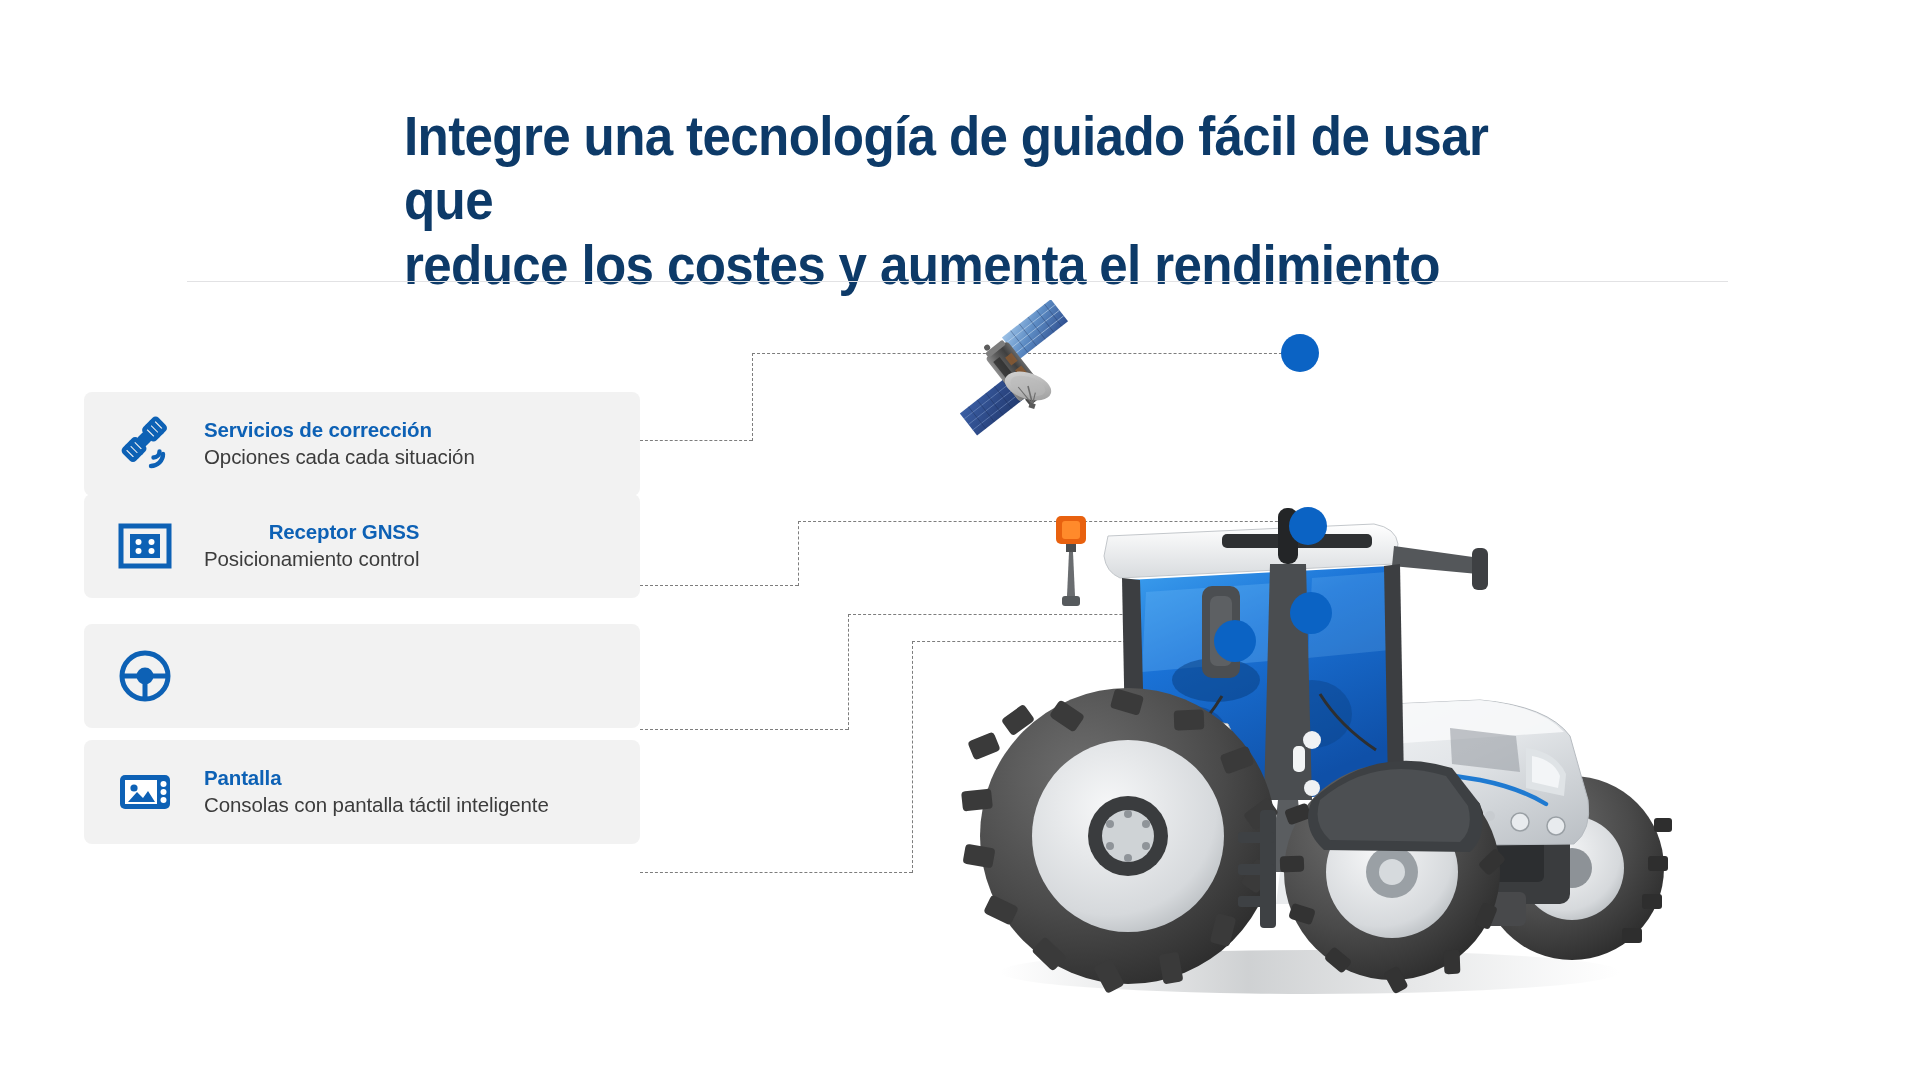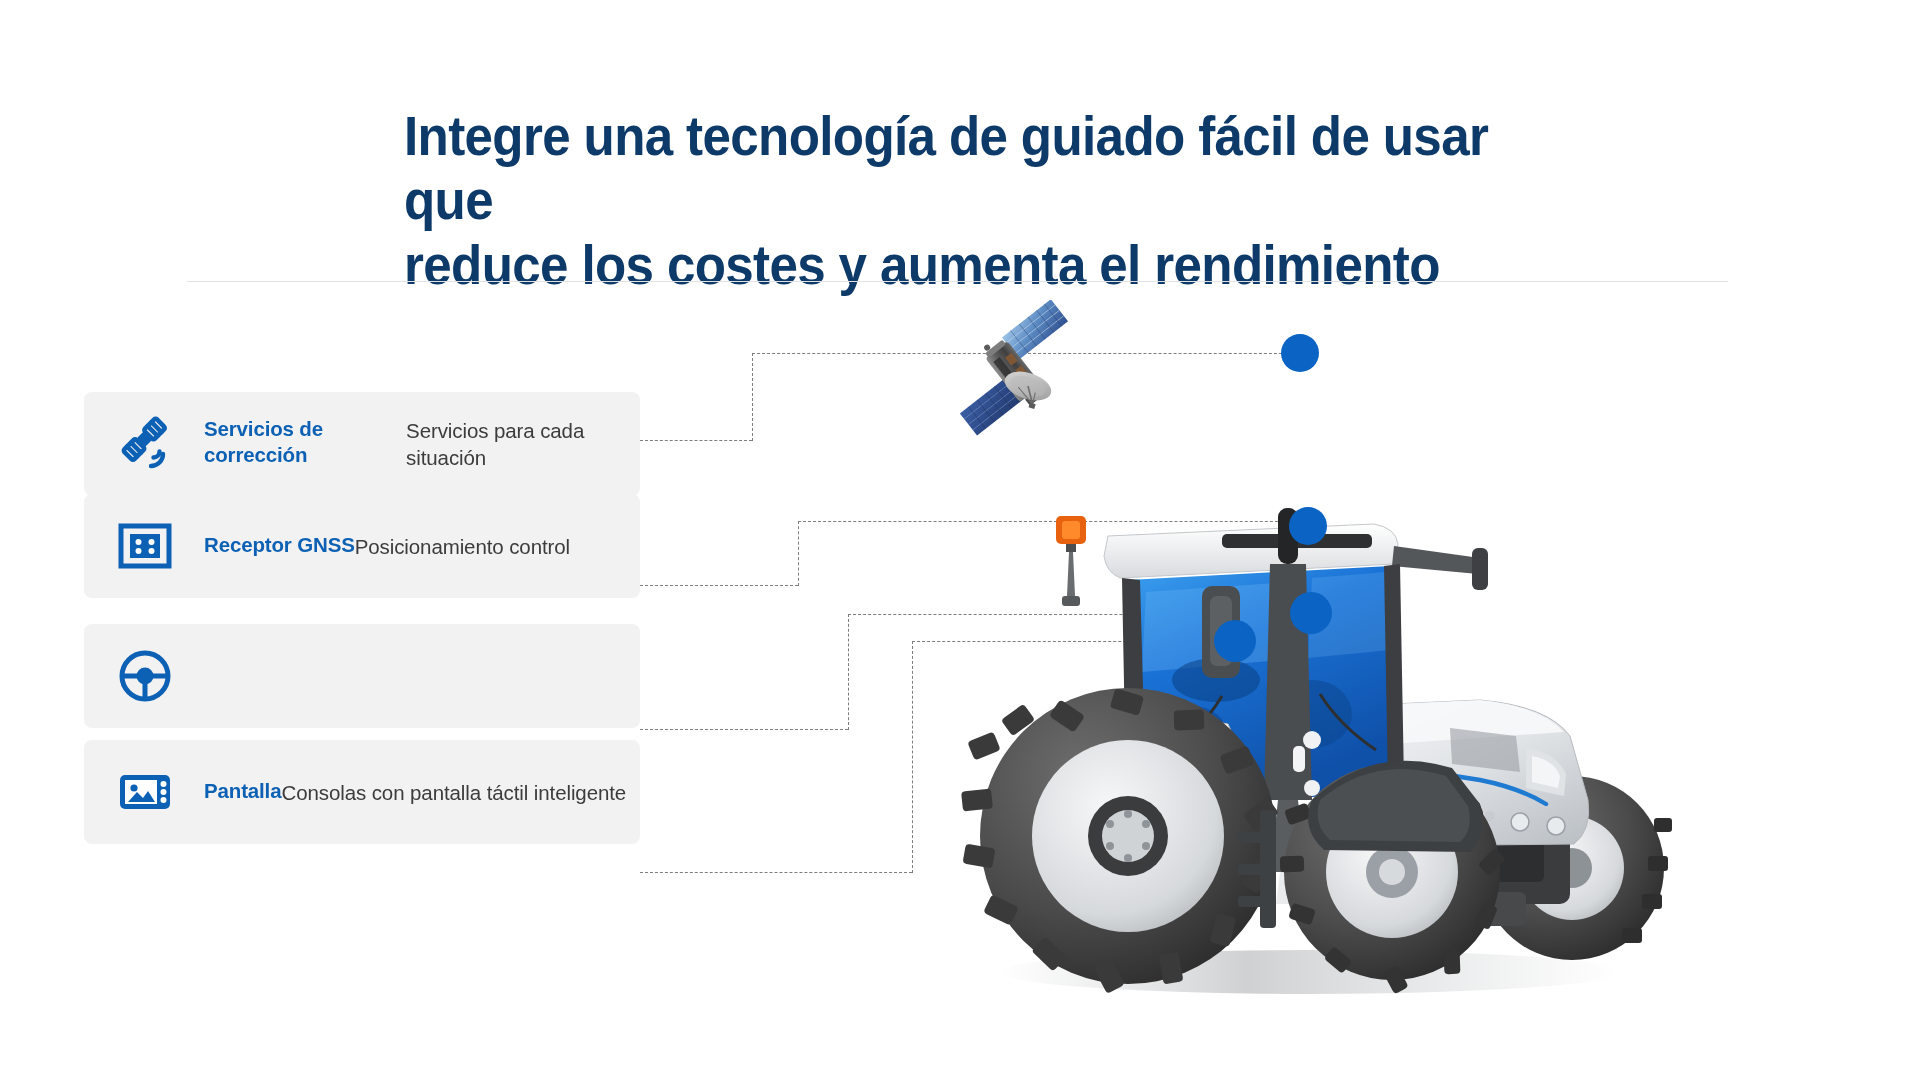--- a/index.html
+++ b/index.html
@@ -40,21 +40,21 @@
     border-radius: 8px;
     display: flex; align-items: center;
   }
   .card-icon {
     width: 62px; height: 62px;
     margin-left: 30px; margin-right: 28px;
     flex: 0 0 62px;
     display: flex; align-items: center; justify-content: center;
   }
   .card-icon svg { display: block; width: 56px; height: 56px; }
-  .card-text { display: flex; flex-direction: row; justify-content: center; }
+  .card-text { display: flex; flex-direction: column; justify-content: center; }
   .card-title {
     font-size: 20.5px; font-weight: 700; color: #0d61b5;
     letter-spacing: -0.15px; line-height: 1.25;
   }
   .card-sub {
     font-size: 20.5px; font-weight: 400; color: #3c3c3c;
     letter-spacing: -0.1px; line-height: 1.3; margin-top: 2px;
   }
 
   
@@ -398,21 +398,21 @@
             <rect x="22" y="17" width="12" height="12" rx="3.5" fill="#0d61b5"></rect>
           </g>
           <g fill="none" stroke="#0d61b5" stroke-width="4.4" stroke-linecap="round">
             <path d="M34 50 A12 12 0 0 0 46 38"></path>
             <path d="M36.5 41.5 A6 6 0 0 0 42.5 35.5"></path>
           </g>
         </svg>
       </div>
       <div class="card-text">
         <div class="card-title">Servicios de corrección</div>
-        <div class="card-sub">Servicios para cada situación</div>
+        <div class="card-sub">Opciones cada cada situación</div>
       </div>
     </div>
 
     <div class="card" style="top:102px;text-align:right;">
       <div class="card-icon">
         <svg viewBox="0 0 56 56">
           <rect x="4" y="8" width="48" height="40" fill="none" stroke="#0d61b5" stroke-width="5"></rect>
           <rect x="13" y="16" width="30" height="24" fill="#0d61b5"></rect>
           <g fill="#ffffff">
             <circle cx="21.5" cy="24" r="3"></circle>

